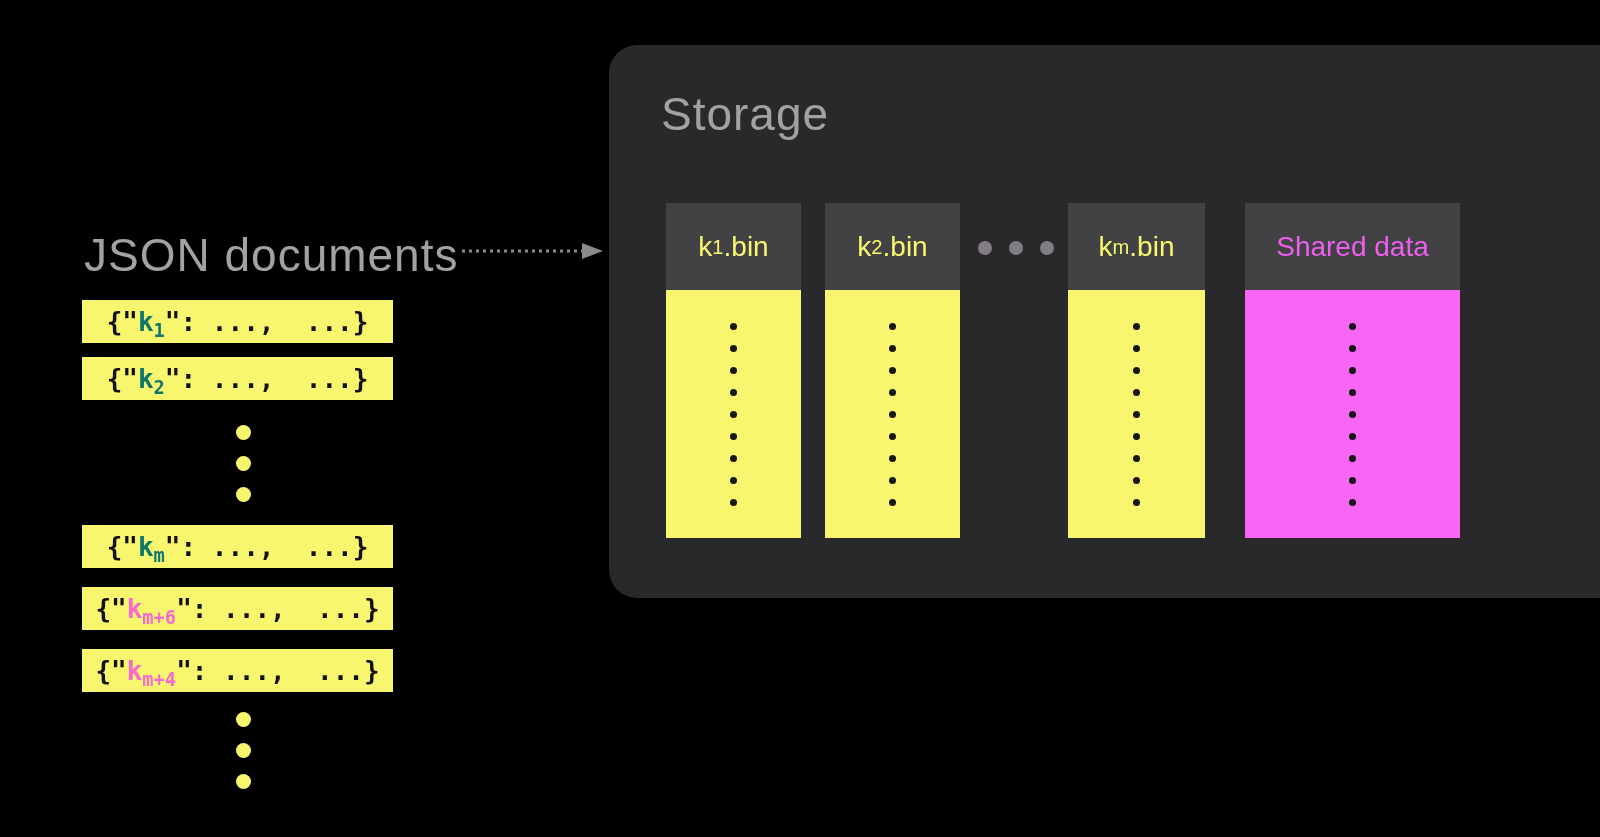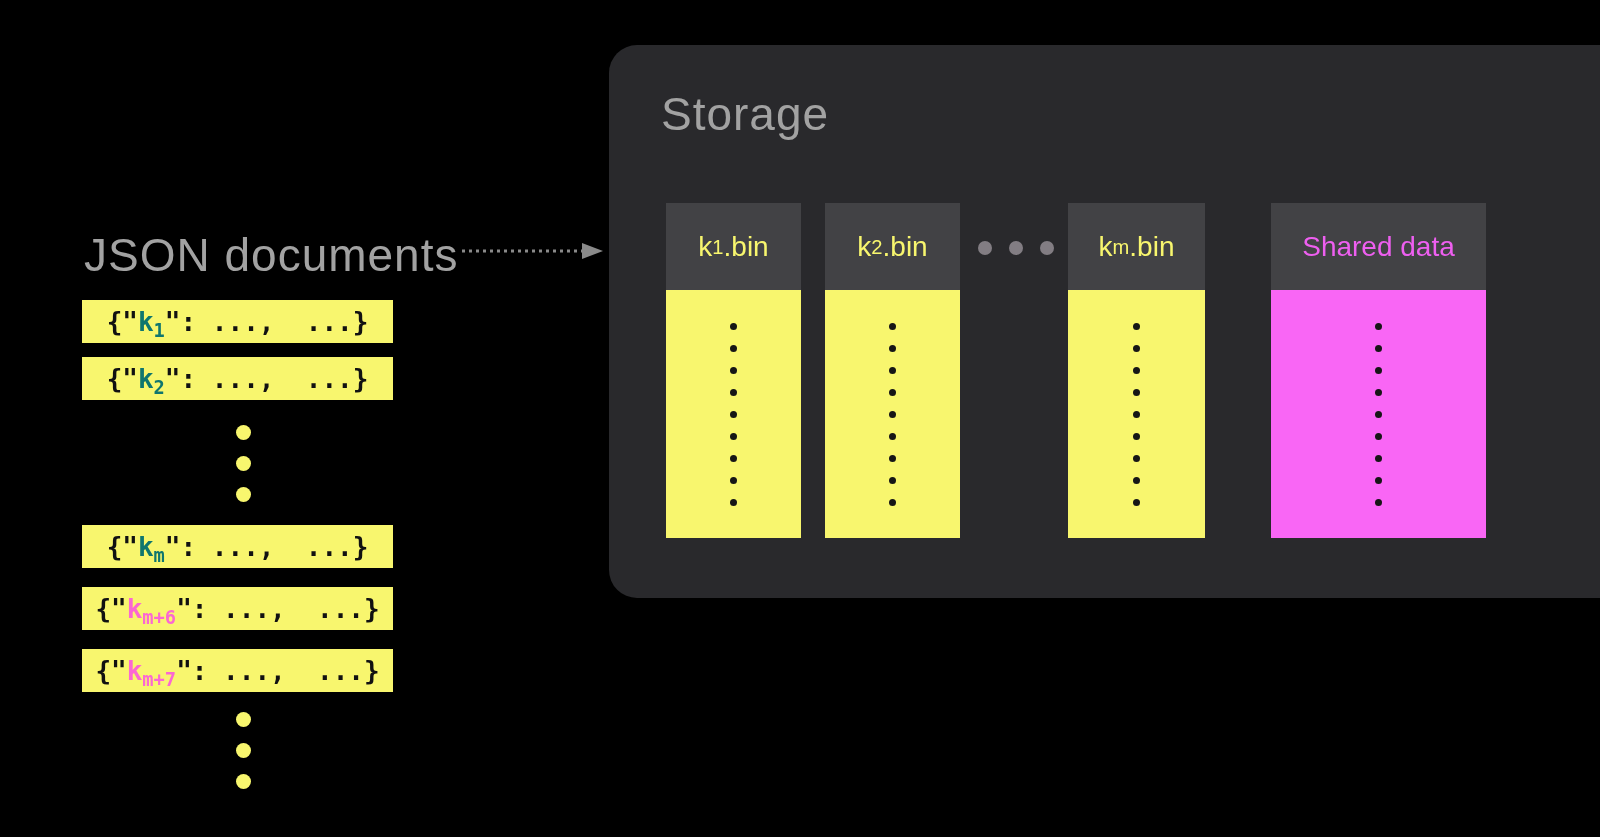--- a/index.html
+++ b/index.html
@@ -113,21 +113,21 @@
       <span class="dot"></span>
     </div>
 
   <div class="doc-bar" style="top:525px">
     <span class="code"><span>{"</span><span class="key"><span>k</span><sub>m</sub></span><span>": ...,  ...}</span></span>
   </div>
   <div class="doc-bar" style="top:587px">
     <span class="code"><span>{"</span><span class="key hl"><span>k</span><sub>m+6</sub></span><span>": ...,  ...}</span></span>
   </div>
   <div class="doc-bar" style="top:649px">
-    <span class="code"><span>{"</span><span class="key hl"><span>k</span><sub>m+7</sub></span><span>": ...,  ...}</span></span>
+    <span class="code"><span>{"</span><span class="key hl"><span>k</span><sub>m+4</sub></span><span>": ...,  ...}</span></span>
   </div>
 
   <div class="ellipsis" style="top:712px">
       <span class="dot"></span>
       <span class="dot"></span>
       <span class="dot"></span>
     </div>
 
   <div class="panel">
     <div class="panel-title">Storage</div>
@@ -188,21 +188,21 @@
           <span class="dot"></span>
           <span class="dot"></span>
           <span class="dot"></span>
           <span class="dot"></span>
           <span class="dot"></span>
           <span class="dot"></span>
           <span class="dot"></span>
         </div>
     </div>
 
-    <div class="col shared" style="left:662px;width:215px">
+    <div class="col shared" style="left:636px;width:215px">
       <div class="col-header">Shared data</div>
       <div class="col-body">
           <span class="dot"></span>
           <span class="dot"></span>
           <span class="dot"></span>
           <span class="dot"></span>
           <span class="dot"></span>
           <span class="dot"></span>
           <span class="dot"></span>
           <span class="dot"></span>

